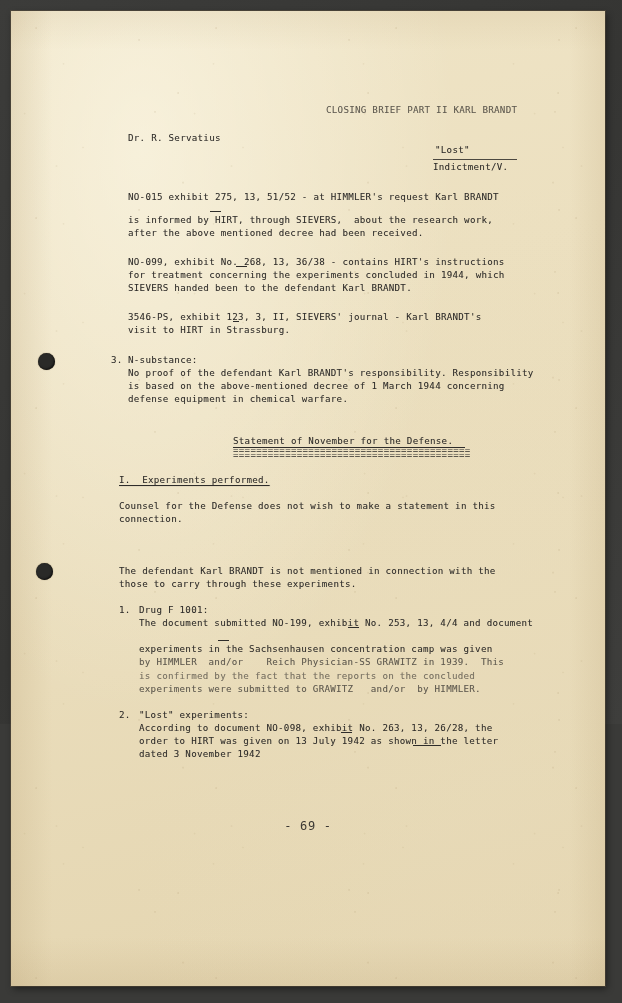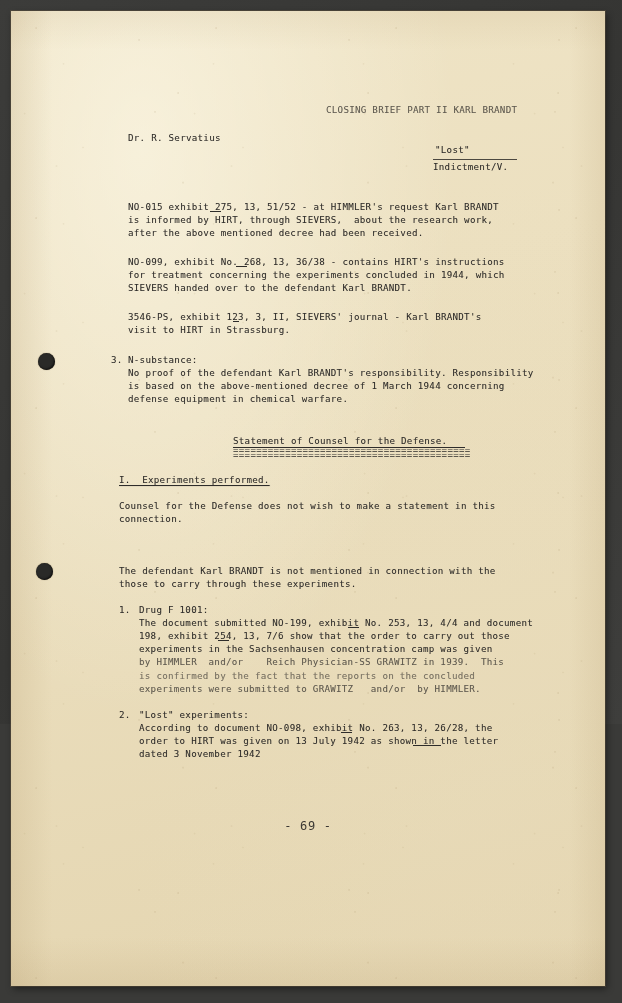--- a/index.html
+++ b/index.html
@@ -153,56 +153,55 @@
     <div id="typescript">
 
       <div class="line faded" style="left:315px; top:93px;">CLOSING BRIEF PART II KARL BRANDT</div>
 
       <div class="line" style="left:117px; top:121px;">Dr. R. Servatius</div>
 
       <div class="line" style="left:424px; top:133px;">"Lost"</div>
       <div id="indictment-rule" style="left:422px; top:148px; width:84px;"></div>
       <div class="line" style="left:422px; top:150px;">Indictment/V.</div>
 
-      <div class="line" style="left:117px; top:190px;">NO-015 exhibit 275, 13, 51/52 - at HIMMLER's request Karl BRANDT</div>
+      <div class="line" style="left:117px; top:180px;">NO-015 exhibit 275, 13, 51/52 - at HIMMLER's request Karl BRANDT</div>
       <div class="line" style="left:117px; top:203px;">is informed by HIRT, through SIEVERS,  about the research work,</div>
       <div class="line" style="left:117px; top:216px;">after the above mentioned decree had been received.</div>
       <div id="u-p1" style="position:absolute; left:199px; top:200px; width:11px; height:1px; background:#2e2c2a;"></div>
 
       <div class="line" style="left:117px; top:245px;">NO-099, exhibit No. 268, 13, 36/38 - contains HIRT's instructions</div>
       <div class="line" style="left:117px; top:258px;">for treatment concerning the experiments concluded in 1944, which</div>
-      <div class="line" style="left:117px; top:271px;">SIEVERS handed over to the defendant Karl BRANDT.</div>
+      <div class="line" style="left:117px; top:271px;">SIEVERS handed been to the defendant Karl BRANDT.</div>
       <div style="position:absolute; left:225px; top:255px; width:11px; height:1px; background:#2e2c2a;"></div>
 
       <div class="line" style="left:117px; top:300px;">3546-PS, exhibit 123, 3, II, SIEVERS' journal - Karl BRANDT's</div>
       <div class="line" style="left:117px; top:313px;">visit to HIRT in Strassburg.</div>
       <div style="position:absolute; left:222px; top:310px; width:6px; height:1px; background:#2e2c2a;"></div>
 
       <div class="line" style="left:100px; top:343px;">3.</div>
       <div class="line" style="left:117px; top:343px;">N-substance:</div>
       <div class="line" style="left:117px; top:356px;">No proof of the defendant Karl BRANDT's responsibility. Responsibility</div>
       <div class="line" style="left:117px; top:369px;">is based on the above-mentioned decree of 1 March 1944 concerning</div>
       <div class="line" style="left:117px; top:382px;">defense equipment in chemical warfare.</div>
 
-      <div class="line" style="left:222px; top:424px;">Statement of Counsel for the Defense.</div>
+      <div class="line" style="left:222px; top:424px;">Statement of November for the Defense.</div>
       <div style="position:absolute; left:222px; top:436px; width:232px; height:1px; background:#2e2c2a;"></div>
       <div class="dashed-rule" style="left:222px; top:437px;">=========================================</div>
       <div class="dashed-rule" style="left:222px; top:442px;">=========================================</div>
 
       <div class="line u" style="left:108px; top:463px;">I.  Experiments performed.</div>
       <div class="line" style="left:108px; top:489px;">Counsel for the Defense does not wish to make a statement in this</div>
       <div class="line" style="left:108px; top:502px;">connection.</div>
 
       <div class="line" style="left:108px; top:554px;">The defendant Karl BRANDT is not mentioned in connection with the</div>
       <div class="line" style="left:108px; top:567px;">those to carry through these experiments.</div>
 
       <div class="line" style="left:108px; top:593px;">1.</div>
       <div class="line" style="left:128px; top:593px;">Drug F 1001:</div>
       <div class="line" style="left:128px; top:606px;">The document submitted NO-199, exhibit No. 253, 13, 4/4 and document</div>
-      <div class="line" style="left:128px; top:619px;">198, exhibit 254, 13, 7/6 show that the order to carry out those</div>
       <div class="line" style="left:128px; top:632px;">experiments in the Sachsenhausen concentration camp was given</div>
       <div class="line faded" style="left:128px; top:645px;">by HIMMLER  and/or    Reich Physician-SS GRAWITZ in 1939.  This</div>
       <div class="line fainter" style="left:128px; top:659px;">is confirmed by the fact that the reports on the concluded</div>
       <div class="line faded" style="left:128px; top:672px;">experiments were submitted to GRAWITZ   and/or  by HIMMLER.</div>
       <div style="position:absolute; left:337px; top:616px; width:11px; height:1px; background:#2e2c2a;"></div>
       <div style="position:absolute; left:207px; top:629px; width:11px; height:1px; background:#2e2c2a;"></div>
 
       <div class="line" style="left:108px; top:698px;">2.</div>
       <div class="line" style="left:128px; top:698px;">"Lost" experiments:</div>
       <div class="line" style="left:128px; top:711px;">According to document NO-098, exhibit No. 263, 13, 26/28, the</div>

